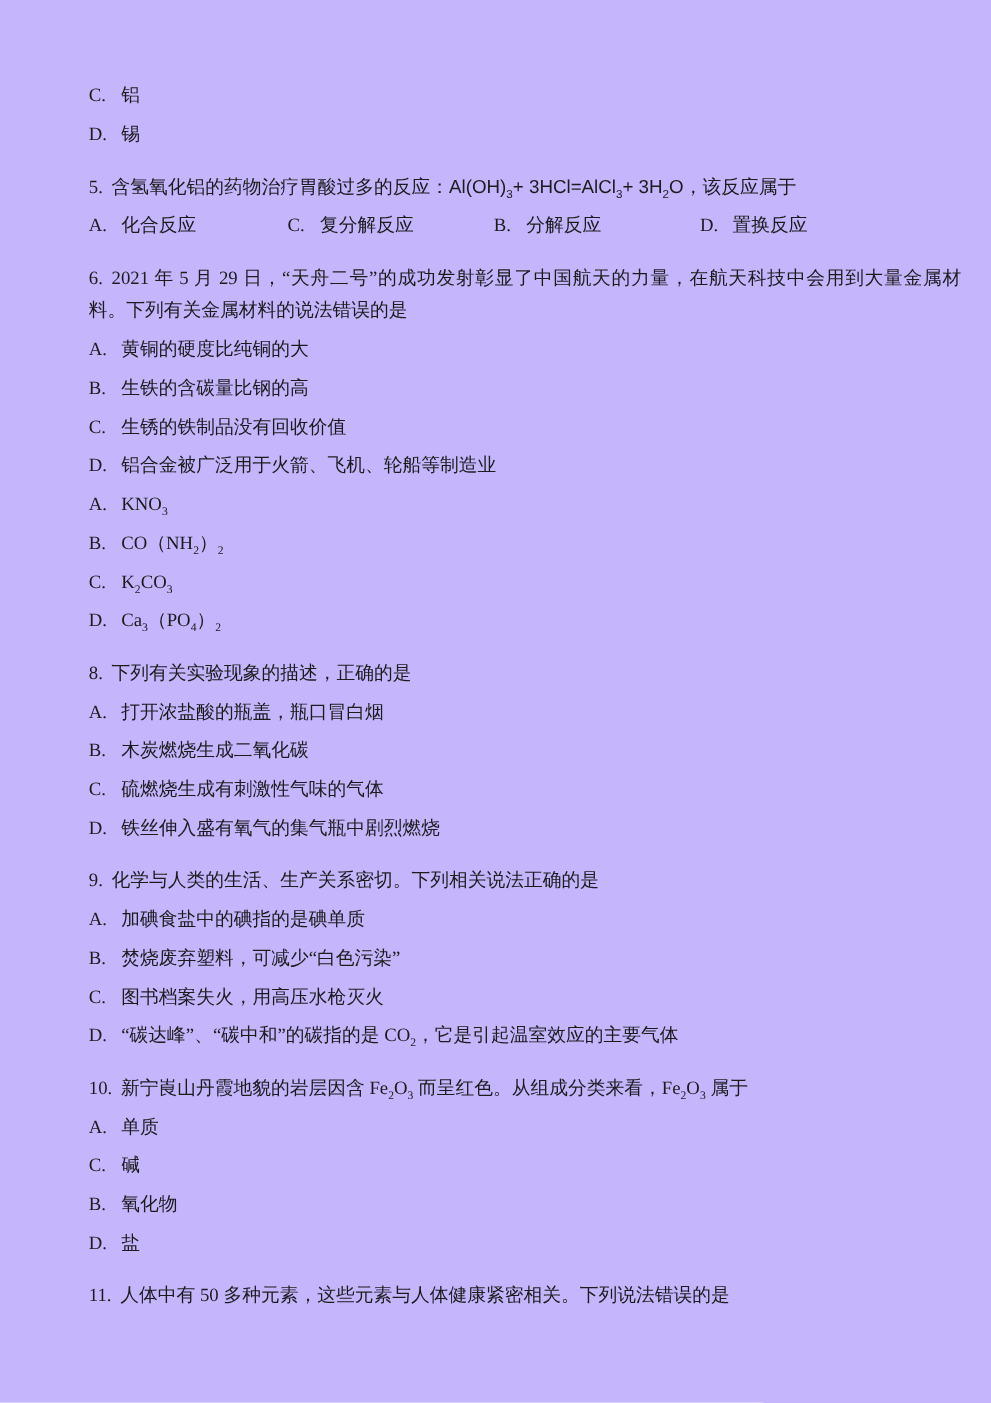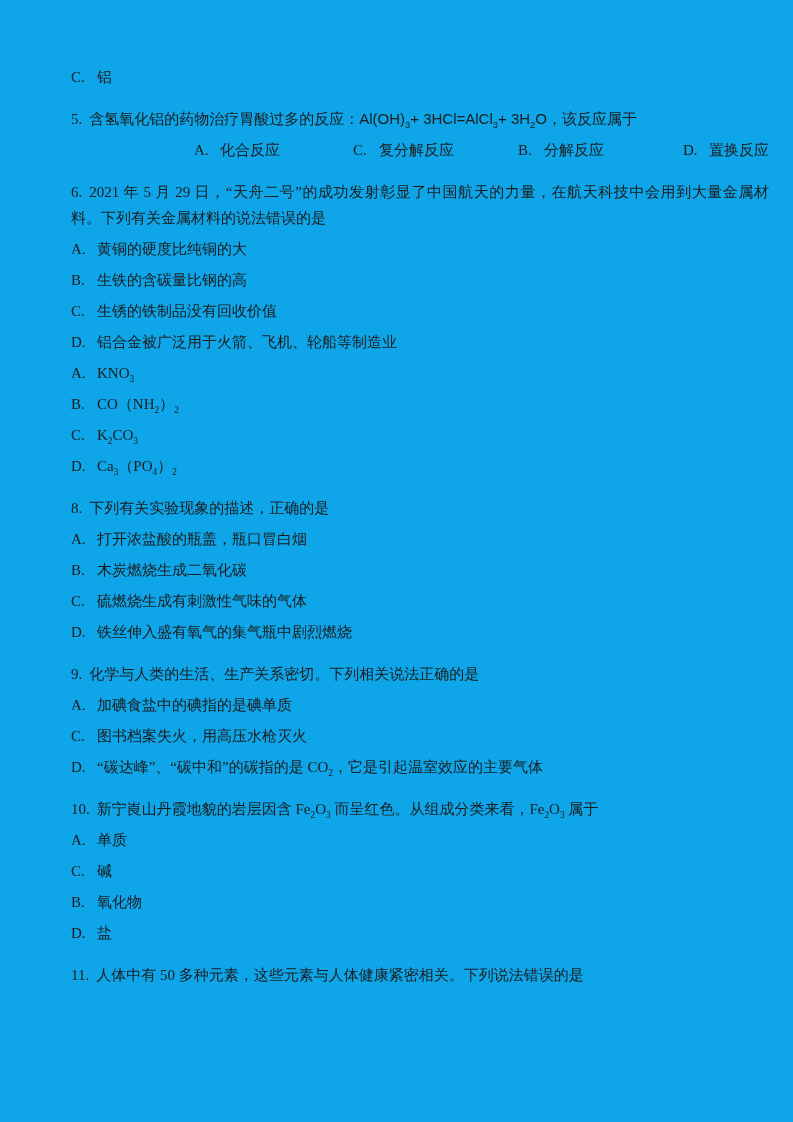--- a/index.html
+++ b/index.html
@@ -2,46 +2,47 @@
 <html><head>
 <meta charset="utf-8">
 <style>
   html, body { margin: 0; padding: 0; }
   body {
     width: 793px; height: 1122px;
     background: #ffffff;
     font-family: "Liberation Serif", "DejaVu Serif", serif;
     color: #1c1c1c;
   }
-  .page { width: 793px; height: 1122px; overflow: hidden; background: #0ea5e9; }
+  .page { width: 793px; height: 1122px; overflow: hidden; background: #c4b5fd; }
   .content { padding: 64px 24px 0 71px; }
   .line {
     margin: 0 0 5px 0;
     font-size: 15px;
     line-height: 26px;
     text-align: justify;
   }
   .stem { margin-top: 16px; }
   .q-num { margin-right: 7px; }
   .opt-label { display: inline-block; min-width: 26px; }
   .formula { font-family: "Liberation Sans", "DejaVu Sans", sans-serif; }
   sub { font-size: 0.62em; line-height: 0; }
-  .inline-opts { display: flex; justify-content: flex-end; }
+  .inline-opts { display: flex; }
   .io { display: inline-block; }
   .io:nth-child(1) { width: 159px; }
   .io:nth-child(2) { width: 165px; }
   .io:nth-child(3) { width: 165px; }
 </style>
 </head>
 <body>
 
 <div class="page">
   <div class="content">
 
     <p class="line opt"><span class="opt-label">C.</span><span class="opt-text">铝</span></p>
+    <p class="line opt"><span class="opt-label">D.</span><span class="opt-text">锡</span></p>
 
     <p class="line stem"><span class="q-num">5.</span><span>含氢氧化铝的药物治疗胃酸过多的反应：</span><span class="formula">Al(OH)<sub>3</sub>+ 3HCl=AlCl<sub>3</sub>+ 3H<sub>2</sub>O</span><span>，该反应属于</span></p>
     <p class="line inline-opts">
       <span class="io"><span class="opt-label">A.</span><span class="opt-text">化合反应</span></span>
       <span class="io"><span class="opt-label">C.</span><span class="opt-text">复分解反应</span></span>
       <span class="io"><span class="opt-label">B.</span><span class="opt-text">分解反应</span></span>
       <span class="io"><span class="opt-label">D.</span><span class="opt-text">置换反应</span></span>
     </p>
 
     <p class="line stem"><span class="q-num">6.</span><span>2021 年 5 月 29 日，“天舟二号”的成功发射彰显了中国航天的力量，在航天科技中会用到大量金属材料。下列有关金属材料的说法错误的是</span></p>
@@ -56,20 +57,21 @@
     <p class="line opt"><span class="opt-label">D.</span><span class="opt-text">Ca<sub>3</sub>（PO<sub>4</sub>）<sub>2</sub></span></p>
 
     <p class="line stem"><span class="q-num">8.</span><span>下列有关实验现象的描述，正确的是</span></p>
     <p class="line opt"><span class="opt-label">A.</span><span class="opt-text">打开浓盐酸的瓶盖，瓶口冒白烟</span></p>
     <p class="line opt"><span class="opt-label">B.</span><span class="opt-text">木炭燃烧生成二氧化碳</span></p>
     <p class="line opt"><span class="opt-label">C.</span><span class="opt-text">硫燃烧生成有刺激性气味的气体</span></p>
     <p class="line opt"><span class="opt-label">D.</span><span class="opt-text">铁丝伸入盛有氧气的集气瓶中剧烈燃烧</span></p>
 
     <p class="line stem"><span class="q-num">9.</span><span>化学与人类的生活、生产关系密切。下列相关说法正确的是</span></p>
     <p class="line opt"><span class="opt-label">A.</span><span class="opt-text">加碘食盐中的碘指的是碘单质</span></p>
+    <p class="line opt"><span class="opt-label">B.</span><span class="opt-text">焚烧废弃塑料，可减少“白色污染”</span></p>
     <p class="line opt"><span class="opt-label">C.</span><span class="opt-text">图书档案失火，用高压水枪灭火</span></p>
     <p class="line opt"><span class="opt-label">D.</span><span class="opt-text">“碳达峰”、“碳中和”的碳指的是 CO<sub>2</sub>，它是引起温室效应的主要气体</span></p>
 
     <p class="line stem"><span class="q-num">10.</span><span>新宁崀山丹霞地貌的岩层因含 Fe<sub>2</sub>O<sub>3</sub> 而呈红色。从组成分类来看，Fe<sub>2</sub>O<sub>3</sub> 属于</span></p>
     <p class="line opt"><span class="opt-label">A.</span><span class="opt-text">单质</span></p>
     <p class="line opt"><span class="opt-label">C.</span><span class="opt-text">碱</span></p>
     <p class="line opt"><span class="opt-label">B.</span><span class="opt-text">氧化物</span></p>
     <p class="line opt"><span class="opt-label">D.</span><span class="opt-text">盐</span></p>
 
     <p class="line stem"><span class="q-num">11.</span><span>人体中有 50 多种元素，这些元素与人体健康紧密相关。下列说法错误的是</span></p>

